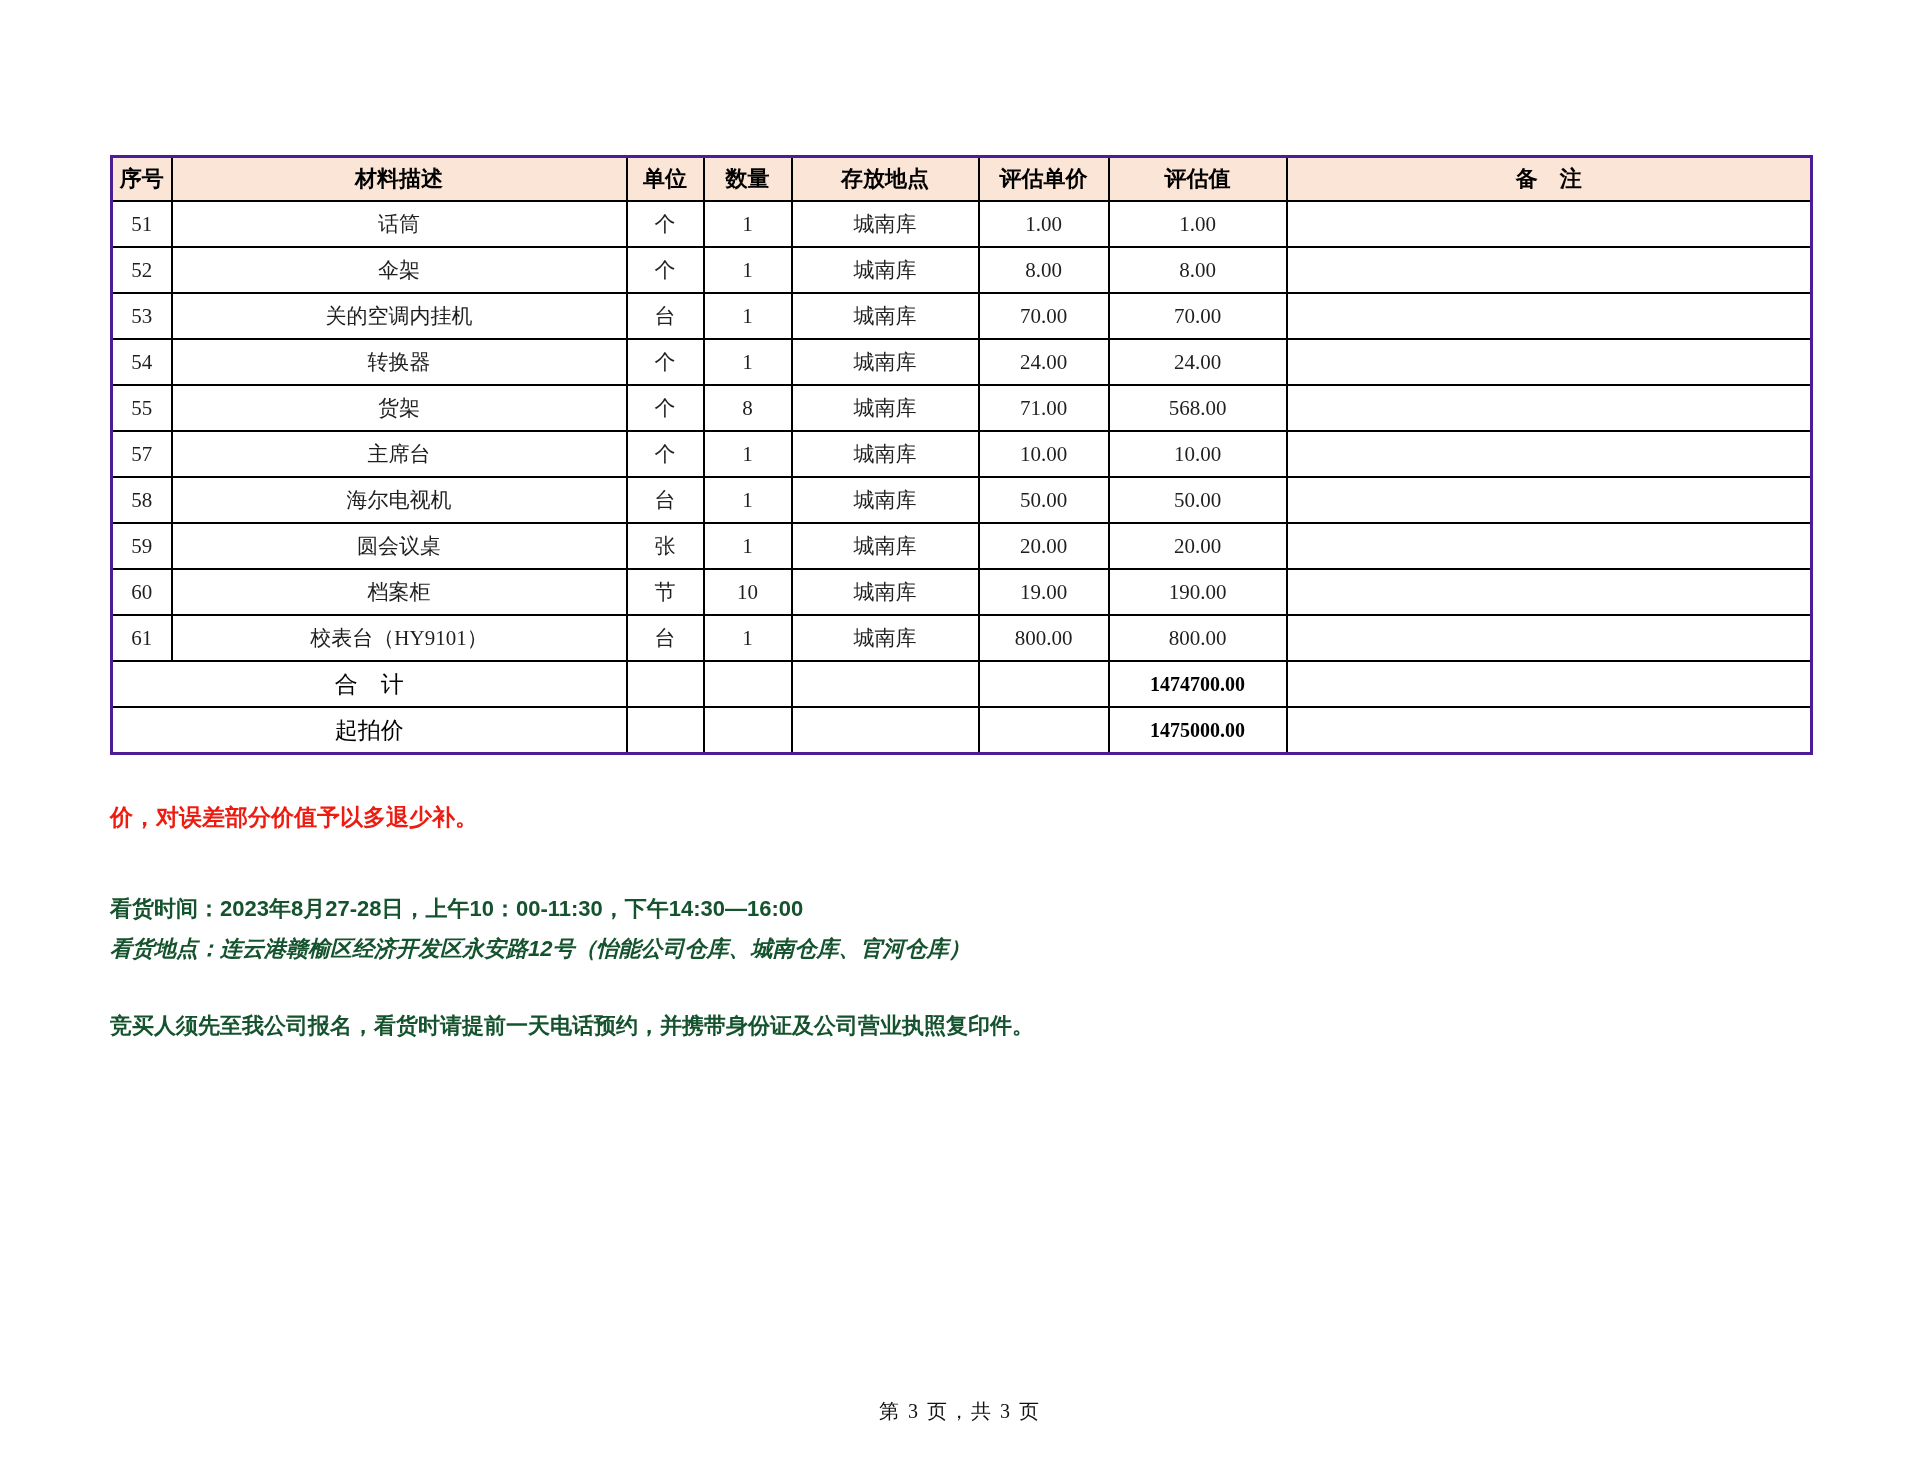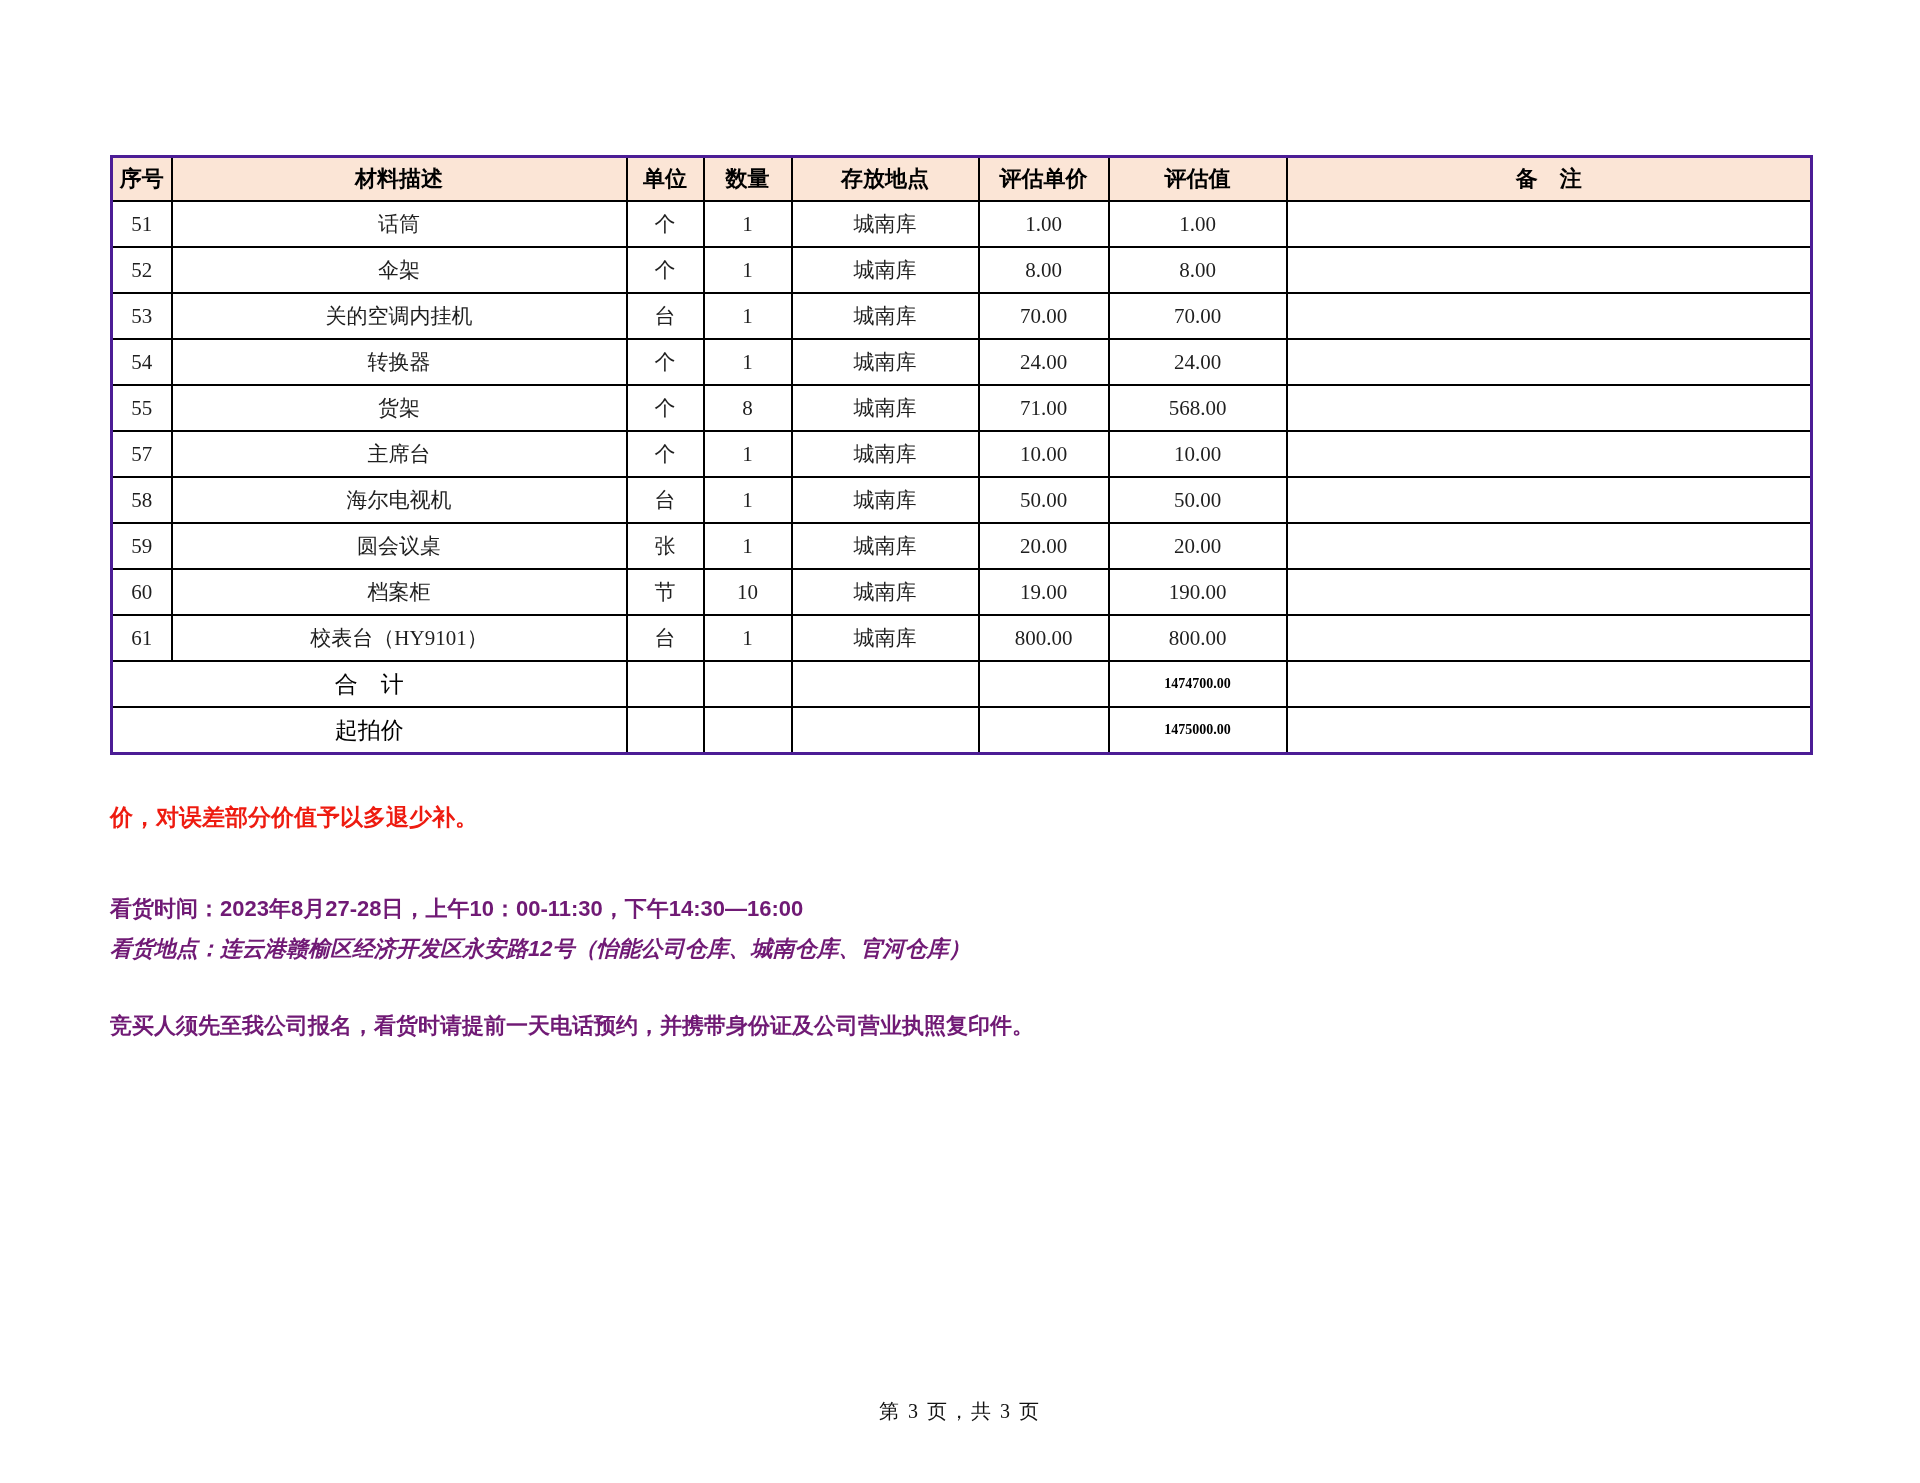--- a/index.html
+++ b/index.html
@@ -41,37 +41,37 @@
     background:#ffffff;
   }
   table.inv td.sum-label{
     font-family:"Liberation Sans","DejaVu Sans",sans-serif;
     font-weight:normal;
     font-size:23px;
     color:#000;
   }
   table.inv td.sum-val{
     font-weight:bold;
-    font-size:14px;
+    font-size:20px;
     color:#000;
   }
   .red-notice{
     position:absolute;left:110px;top:800px;width:1692px;
     font-family:"Liberation Sans","DejaVu Sans",sans-serif;
     font-weight:bold;
     font-size:23px;
     line-height:34px;
     color:#ee1b10;
   }
   .blue-line{
     position:absolute;left:110px;
     font-family:"Liberation Sans","DejaVu Sans",sans-serif;
     font-weight:bold;
     font-size:22px;
-    color:#701a75;
+    color:#14532d;
     white-space:nowrap;
   }
   #blue1{top:894px;}
   #blue2{top:934px;font-style:italic;}
   #blue3{top:975px;margin-top:36px;}
   .footer{
     position:absolute;left:0;top:1398px;width:100%;
     text-align:center;
     font-family:"Liberation Serif","DejaVu Serif",serif;
     font-size:20px;

